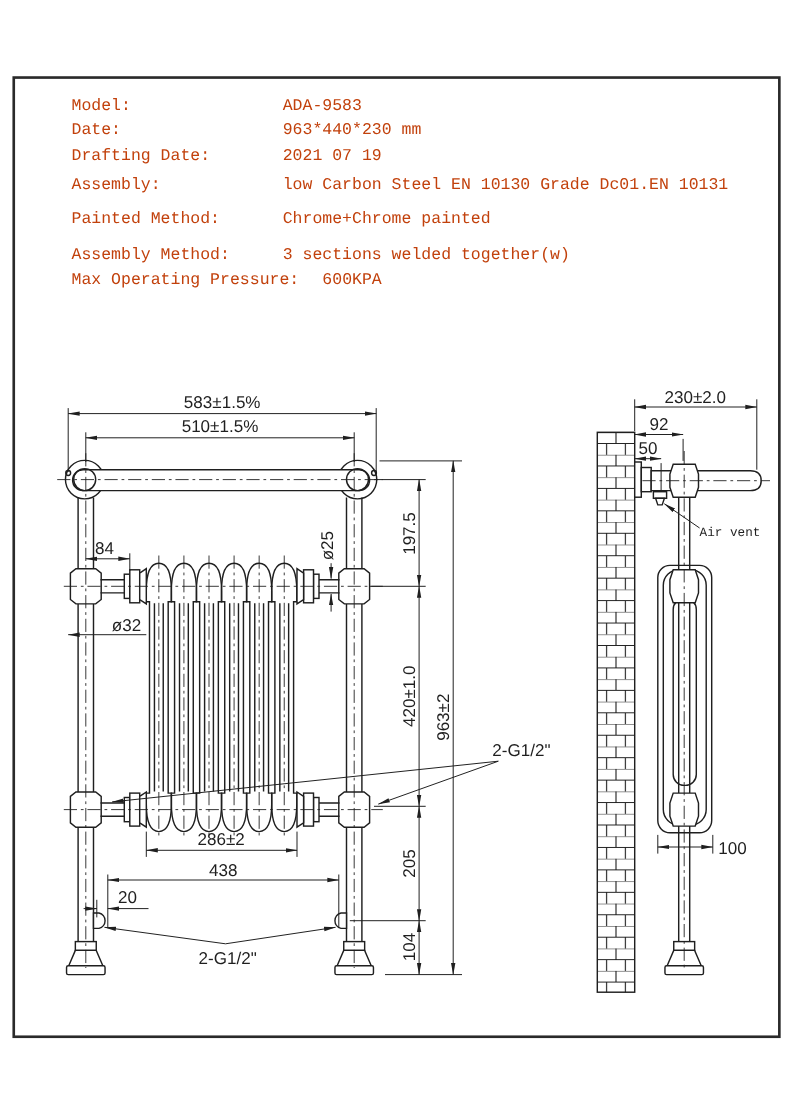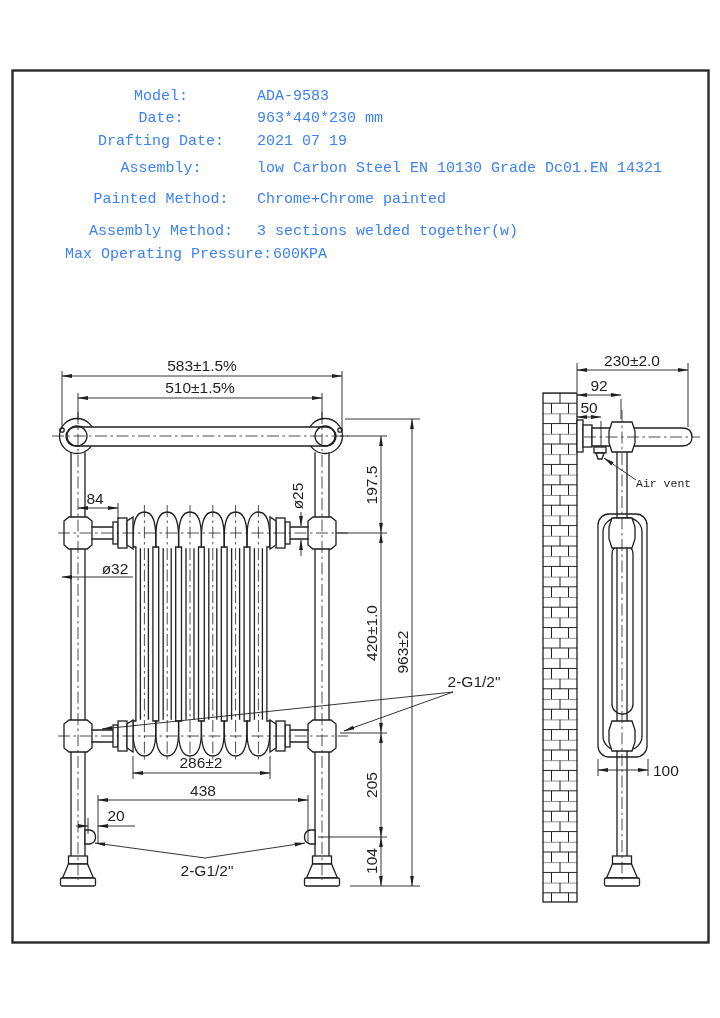--- a/index.html
+++ b/index.html
@@ -1,41 +1,41 @@
 <!DOCTYPE html>
 <html><head>
 <meta charset="utf-8">
 <style>
   html,body{margin:0;padding:0;background:#ffffff;}
   .sheet{position:relative;width:720px;height:1018px;background:#ffffff;overflow:hidden;
          font-family:"Liberation Mono",monospace;}
   .spec{position:absolute;left:0;top:0;width:720px;}
-  .specrow{position:absolute;left:65px;white-space:nowrap;font-size:15px;color:#3b82f6;
-           font-family:"Liberation Mono",monospace;text-align:center;}
+  .specrow{position:absolute;left:65px;white-space:nowrap;font-size:15px;color:#c2410c;
+           font-family:"Liberation Mono",monospace;}
   .specrow .lab{display:inline-block;width:192px;}
-  .specrow.r6 .lab{width:auto;margin-right:1px;}
+  .specrow.r6 .lab{width:auto;margin-right:21px;}
   .r0{top:88px}.r1{top:110px}.r2{top:133px}.r3{top:160px}.r4{top:191px}.r5{top:223px}.r6{top:246px}
   svg{position:absolute;left:0;top:0;}
   .ol{fill:none;stroke:#1f1f1f;stroke-width:1.3;stroke-linecap:square;}
   .fw{fill:#ffffff;stroke:#1f1f1f;stroke-width:1.3;}
   .cl{fill:none;stroke:#1f1f1f;stroke-width:0.8;stroke-dasharray:12 3.5 2.5 3.5;}
   .dm{fill:none;stroke:#1f1f1f;stroke-width:0.9;}
   .dt{font-family:"Liberation Sans",sans-serif;font-size:15.5px;fill:#1f1f1f;}
   .mono{font-family:"Liberation Mono",monospace;font-size:11.5px;fill:#1f1f1f;}
 </style>
 </head>
 <body>
 
 <div class="sheet">
 
   <div class="spec">
     <div class="specrow r0"><span class="lab">Model:</span><span class="val">ADA-9583</span></div>
     <div class="specrow r1"><span class="lab">Date:</span><span class="val">963*440*230 mm</span></div>
     <div class="specrow r2"><span class="lab">Drafting Date:</span><span class="val">2021 07 19</span></div>
-    <div class="specrow r3"><span class="lab">Assembly:</span><span class="val">low Carbon Steel  EN 10130 Grade Dc01.EN 14321</span></div>
+    <div class="specrow r3"><span class="lab">Assembly:</span><span class="val">low Carbon Steel  EN 10130 Grade Dc01.EN 10131</span></div>
     <div class="specrow r4"><span class="lab">Painted Method:</span><span class="val">Chrome+Chrome painted</span></div>
     <div class="specrow r5"><span class="lab">Assembly Method:</span><span class="val">3 sections welded together(w)</span></div>
     <div class="specrow r6"><span class="lab">Max Operating Pressure:</span><span class="val">600KPA</span></div>
   </div>
 
   <svg width="720" height="1018" viewBox="0 0 720 1018">
     <defs>
       <marker id="arr" viewBox="0 0 10 5" refX="9.5" refY="2.5" markerWidth="11" markerHeight="5.5" orient="auto-start-reverse" markerUnits="userSpaceOnUse">
         <path d="M0,0.7 L10,2.5 L0,4.3 Z" fill="#1f1f1f"></path>
       </marker>

